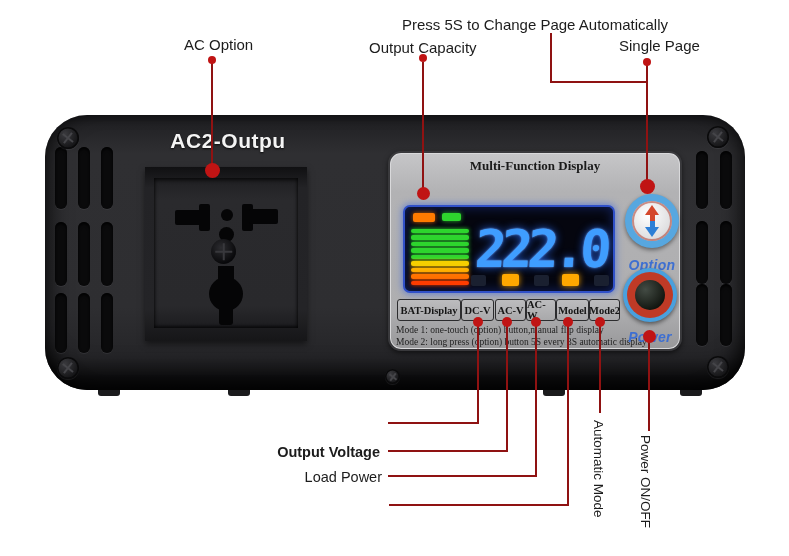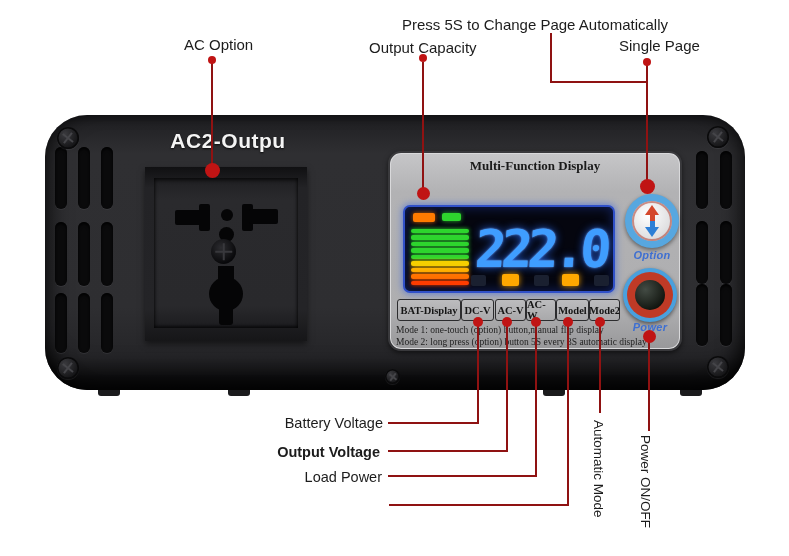--- a/index.html
+++ b/index.html
@@ -89,22 +89,22 @@
   .shaft-red{position:absolute;left:5.5px;top:9px;width:5px;height:7px;background:#d4472b;}
   .shaft-blue{position:absolute;left:5.5px;top:16px;width:5px;height:7px;background:#2d7fd6;}
   .tri-down{position:absolute;left:1px;bottom:0;width:0;height:0;border-left:7px solid transparent;
        border-right:7px solid transparent;border-top:10px solid #2d7fd6;}
   #power-btn{position:absolute;left:233px;top:115px;width:54px;height:54px;border-radius:50%;
        background:#4aa0dd;box-shadow:0 2px 4px rgba(0,0,0,.5);display:flex;align-items:center;justify-content:center;}
   #power-ring{width:46px;height:46px;border-radius:50%;background:#bf3a26;
        display:flex;align-items:center;justify-content:center;}
   #power-knob{width:30px;height:30px;border-radius:50%;
        background:radial-gradient(circle at 35% 32%,#434b44,#11150f 75%);}
-  .btn-label{position:absolute;width:70px;text-align:center;color:#3e6fd1;font-size:11px;
-       font-weight:bold;font-style:italic;letter-spacing:.3px;}
+  .btn-label{position:absolute;width:70px;text-align:center;color:#3e6fd1;font-size:14px;
+       font-weight:bold;font-style:italic;letter-spacing:.3px;margin-top:8px;}
 </style>
 </head>
 <body>
 
 <div id="stage">
 
   <div id="body"></div>
   <div class="foot" style="left:98px;top:388px;"></div>
   <div class="foot" style="left:228px;top:388px;"></div>
   <div class="foot" style="left:543px;top:388px;"></div>
@@ -211,21 +211,20 @@
       </div>
     </div>
     <div class="btn-label" style="left:225px;top:168px;">Power</div>
   </div>
 
   <div class="toplabel" style="left:184px;top:36px;">AC Option</div>
   <div class="toplabel" style="left:369px;top:39px;">Output Capacity</div>
   <div class="toplabel" style="left:402px;top:16px;">Press 5S to Change Page Automatically</div>
   <div class="toplabel" style="left:619px;top:37px;">Single Page</div>
 
-  <div class="botlabel" style="left:223px;top:415px;width:160px;">Battery Voltage</div>
   <div class="botlabel" style="left:220px;top:444px;width:160px;font-weight:bold;">Output Voltage</div>
   <div class="botlabel" style="left:222px;top:469px;width:160px;">Load Power</div>
   <div class="vlabel" style="left:591px;top:420px;">Automatic Mode</div>
   <div class="vlabel" style="left:638px;top:435px;">Power ON/OFF</div>
 
   <div class="ln" style="left:211px;top:63px;width:2px;height:104px;"></div>
   <div class="ln" style="left:422px;top:62px;width:2px;height:130px;"></div>
   <div class="ln" style="left:550px;top:33px;width:2px;height:50px;"></div>
   <div class="ln" style="left:550px;top:81px;width:98px;height:2px;"></div>
   <div class="ln" style="left:646px;top:65px;width:2px;height:120px;"></div>

